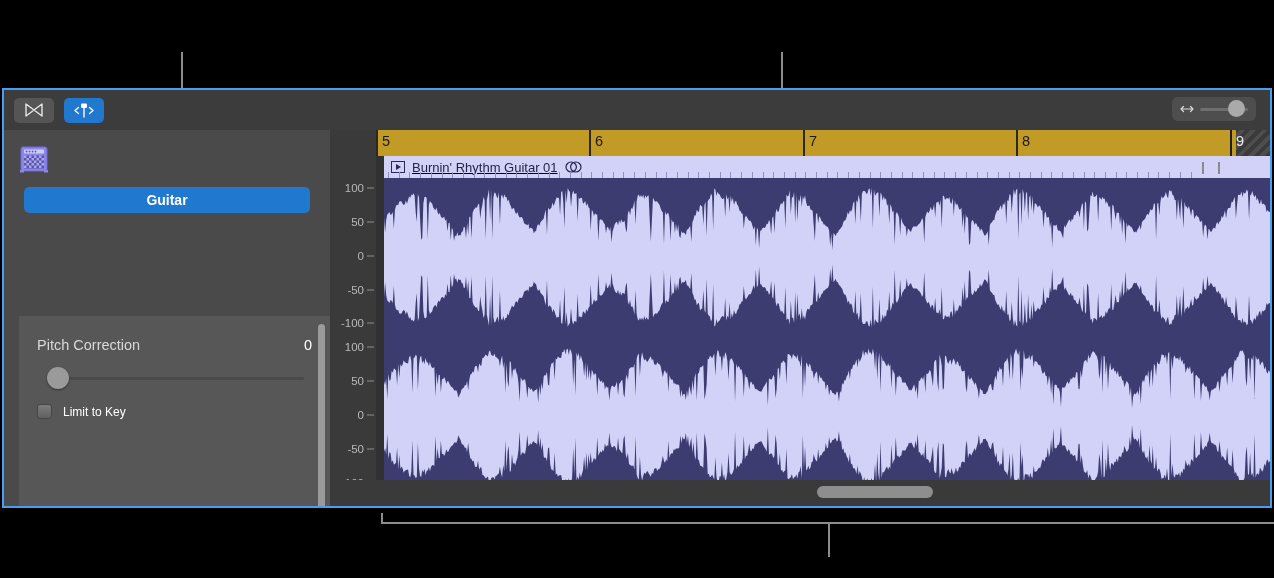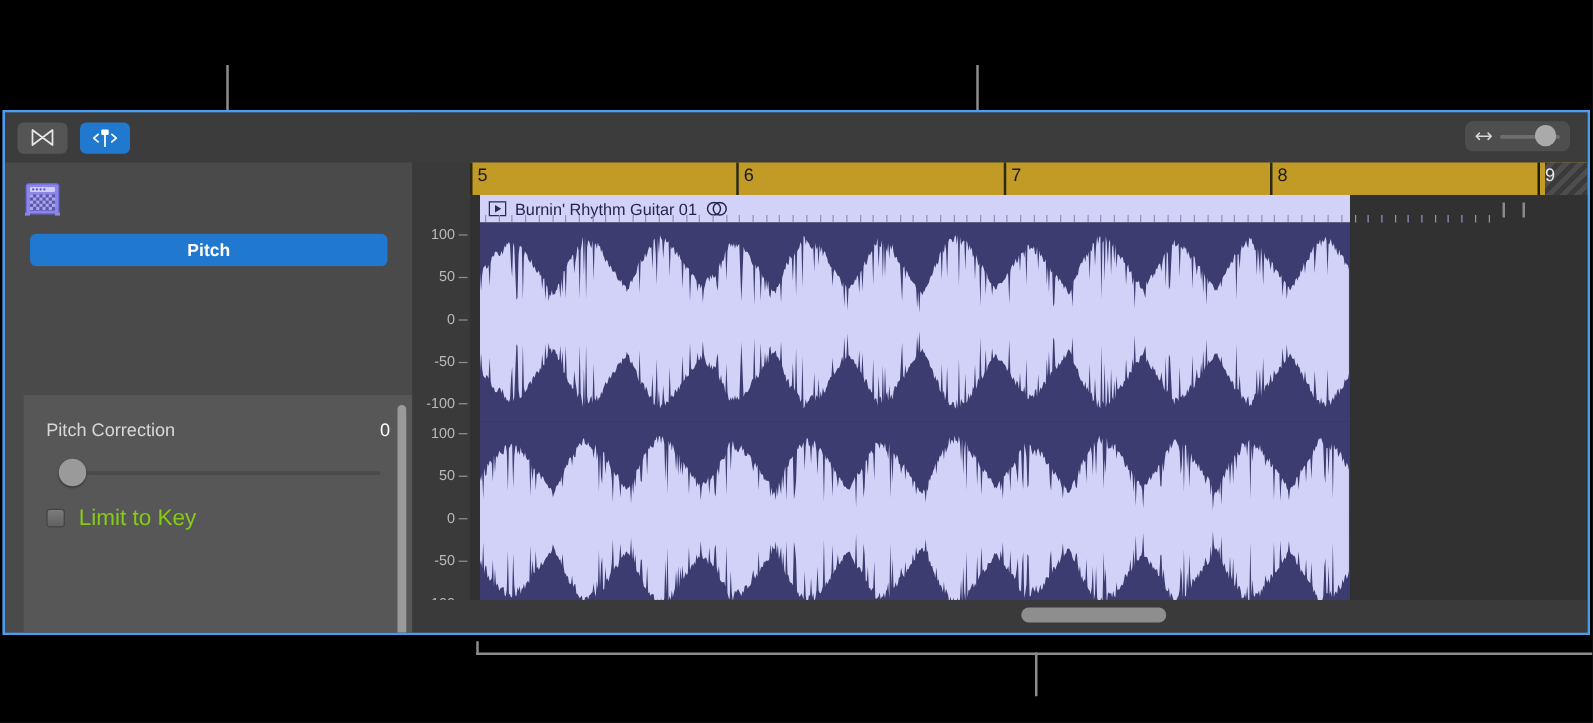--- a/index.html
+++ b/index.html
@@ -38,42 +38,42 @@
 
   #insp-body { position:absolute; left:0; top:225px; right:0; bottom:0; background:#575757; border-top:1px solid #4a4a4a;margin-left:15px; }
   .param-row { display:flex; justify-content:space-between; align-items:center; padding:0 18px; margin-top:21px; }
   .param-label { color:#d8d8d8; font-size:14.5px; }
   .param-value { color:#ffffff; font-size:14.5px; }
   .slider { margin:14px 18px 0 18px; position:relative; height:22px; }
   .slider-track { position:absolute; left:14px; right:8px; top:10px; height:3px; background:#4a4a4a; border-radius:2px; }
   .slider-thumb { position:absolute; left:10px; top:0; width:22px; height:22px; border-radius:50%; background:#9a9a9a; box-shadow:0 1px 2px rgba(0,0,0,.45); }
   .chk-row { display:flex; align-items:center; gap:11px; padding:0 18px; margin-top:15px; }
   .chk { width:15px; height:15px; border-radius:3px; background:linear-gradient(#7c7c7c,#606060); border:1px solid #454545; flex:0 0 15px; }
-  .chk-label { color:#84cc16; font-size:18px; }
+  .chk-label { color:#ffffff; font-size:12px; }
   #insp-scroll { position:absolute; right:5px; top:8px; width:7px; height:240px; background:#9a9a9a; border-radius:4px; }
 
   
   #editor { flex:1; position:relative; background:#3a3a3a; }
   #etoolbar { height:40px; background:#3c3c3c; position:relative; }
   #zoomwrap { position:absolute; right:14px; top:7px; width:84px; height:24px; background:#4e4e4e; border-radius:6px; display:flex; align-items:center; padding:0 8px; gap:6px; }
   #zoomtrack { flex:1; height:3px; background:#6e6e6e; border-radius:2px; position:relative; }
   #zoomthumb { position:absolute; left:28px; top:-7.5px; width:17px; height:17px; border-radius:50%; background:#aaa; }
 
   #ruler { position:absolute; left:46px; top:40px; right:0; height:26px; background:#c29b27; }
   #ruler .rhatch { position:absolute; right:0; top:0; width:34px; height:100%;
     background:repeating-linear-gradient(-45deg,#3a3a3a 0 4px,#4d4d4d 4px 8px); }
   .bar { position:absolute; top:0; height:100%; border-left:2px solid #2a2a16; }
   .bar span { position:absolute; left:4px; top:3px; font-size:14.5px; color:#1a1a1a; }
   .bar.hatch span { color:#e8e8e8; }
 
   #rulerleft { position:absolute; left:0; top:40px; width:46px; height:26px; background:#3a3a3a; }
 
   
   #lane { position:absolute; left:46px; top:66px; right:0; bottom:26px; background:#313131; overflow:hidden; }
-  #region { position:absolute; left:8px; top:0; width:696px; height:100%; }
+  #region { position:absolute; left:8px; top:0; width:888px; height:100%;text-decoration:underline; }
   #rgn-head { height:22px; background:#d2d2f8; position:relative; display:flex; align-items:center; padding-left:7px; gap:7px; }
   .rgn-play { width:14px; height:12px; border:1.4px solid #2a2a55; display:flex; align-items:center; justify-content:center; }
   .rgn-play i { width:0;height:0;border-left:5px solid #2a2a55;border-top:3.5px solid transparent;border-bottom:3.5px solid transparent; display:block;}
   .rgn-name { font-size:13px; color:#23234e; white-space:nowrap; }
   #rgn-ticks { position:absolute; left:0; right:0; bottom:0; height:6px; }
   #rgn-ticks i { position:absolute; bottom:0; width:1px; height:6px; background:#8f8fc4; }
   .chan { position:absolute; left:0; right:0; height:159px; background:#3c3c70; overflow:hidden; }
   .chan.top { top:22px; }
   .chan.bot { top:181px; }
   .chan svg { position:absolute; left:0; top:0; width:100%; height:100%; display:block; }
@@ -152,21 +152,21 @@
               <rect x="11" y="22.5" width="2.5" height="2.5"></rect>
             <rect x="16" y="22.5" width="2.5" height="2.5"></rect>
               <rect x="21" y="22.5" width="2.5" height="2.5"></rect>
           </g>
           <rect x="2" y="27" width="4" height="2.5" fill="#8b86e8"></rect>
           <rect x="26" y="27" width="4" height="2.5" fill="#8b86e8"></rect>
         </svg>
       </div>
 
       <div id="seg">
-        <div class="seg-item active">Pitch</div>
+        <div class="seg-item active">Guitar</div>
       </div>
 
       <div id="insp-body">
         <div class="param-row">
           <div class="param-label">Pitch Correction</div>
           <div class="param-value">0</div>
         </div>
         <div class="slider">
           <div class="slider-track"></div>
           <div class="slider-thumb"></div>

